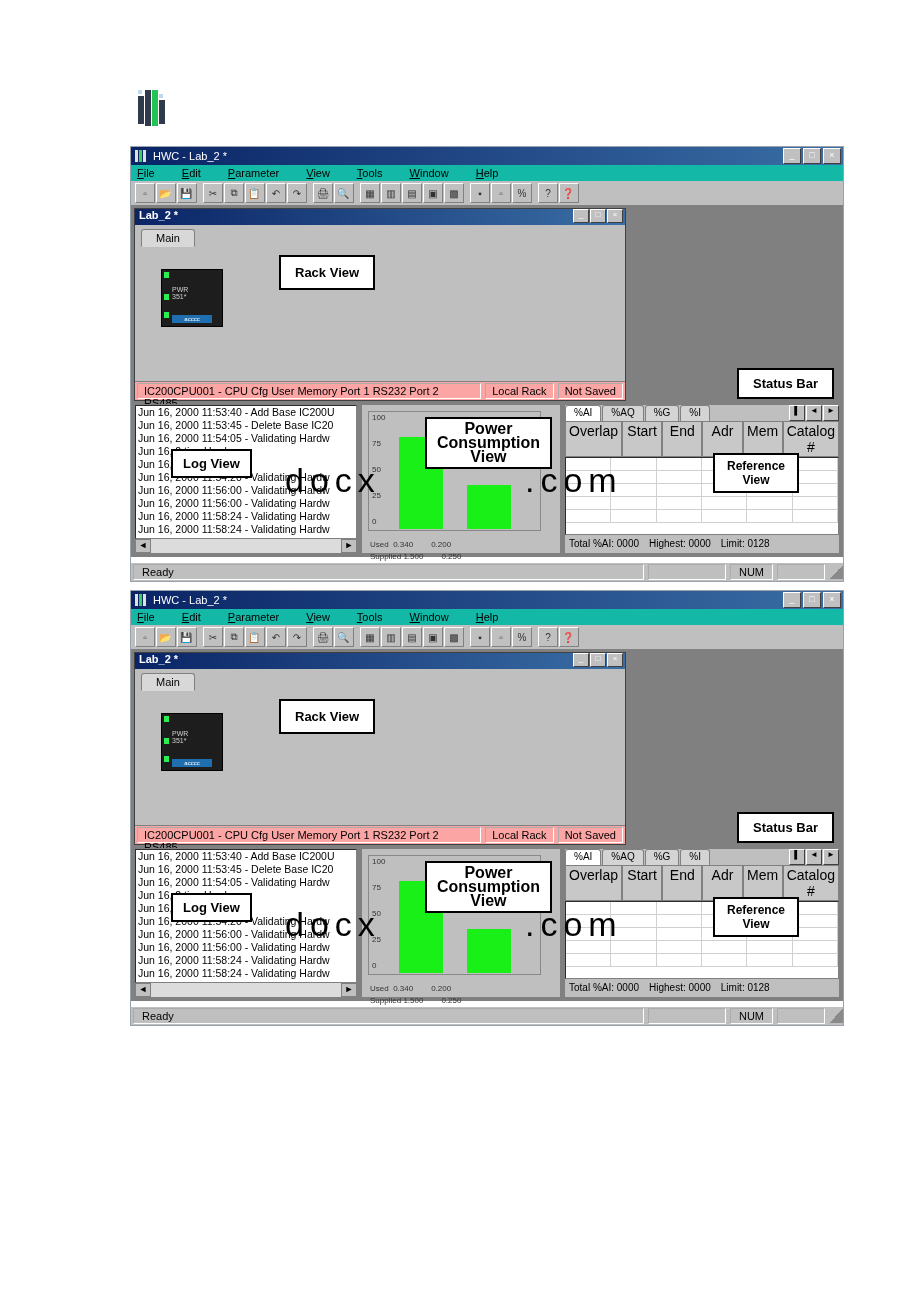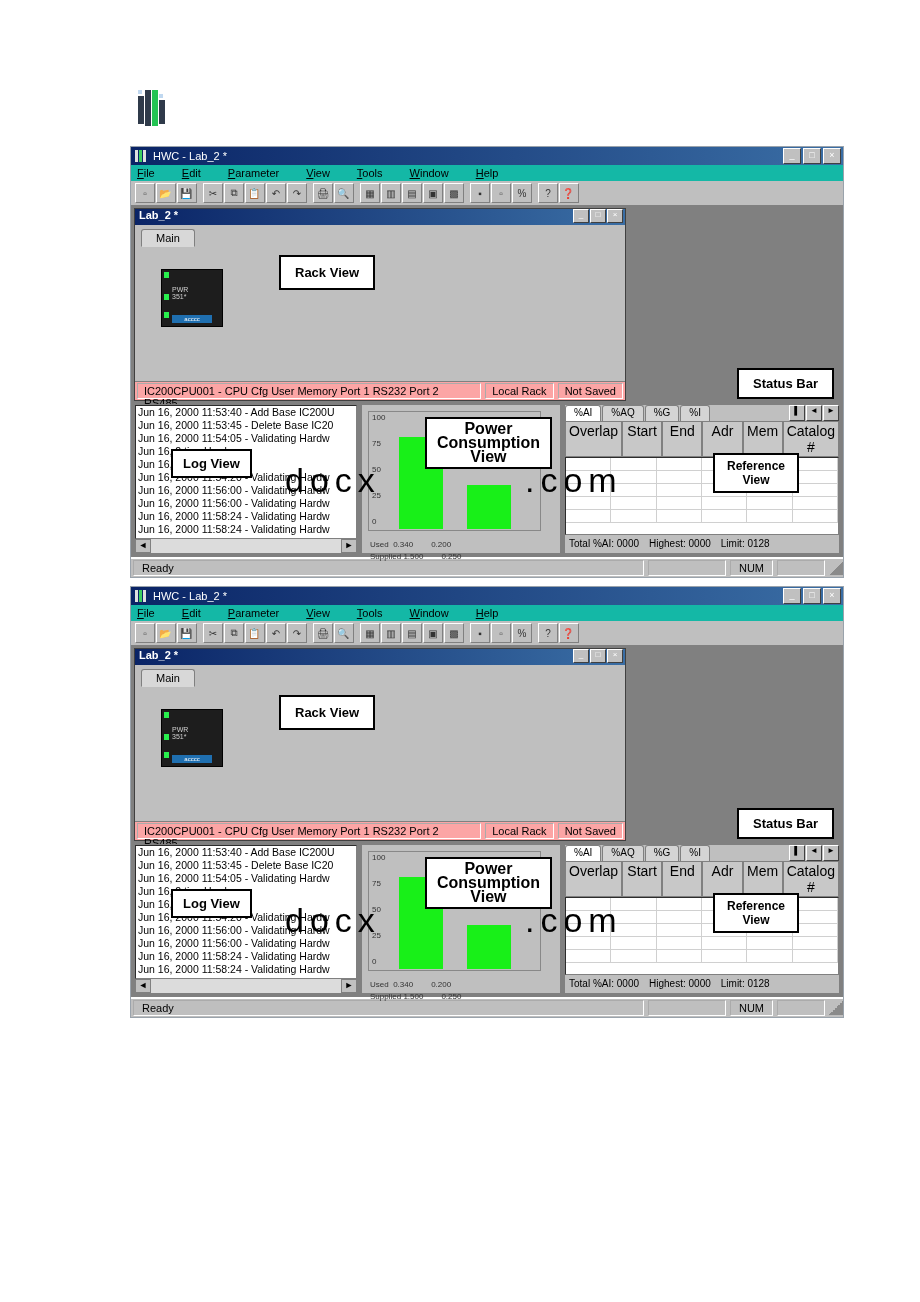--- a/index.html
+++ b/index.html
@@ -120,21 +120,21 @@
   .ref-head { display:flex; background:#bfbfbf; }
   .ref-head .hc { border:1px solid #808080; background:#c8c8c8; font-size:14px;
     padding:1px 3px; flex:1; text-align:center; }
   .ref-grid { background:#fff; border:1px inset #808080; height:76px; }
   .ref-grid .gr { display:flex; height:13px; }
   .ref-grid .gc { border-right:1px solid #d0d0d0; border-bottom:1px solid #d0d0d0; flex:1; }
   .ref-label { position:absolute; right:40px; top:48px; background:#fff; border:2px solid #000;
     padding:4px 12px; font-weight:bold; font-size:12px; text-align:center; line-height:14px; }
   .ref-foot { position:absolute; left:4px; right:4px; bottom:2px; font-size:10px; display:flex; gap:10px; }
 
-  .app-status { height:18px; background:#bfbfbf; border-top:2px solid #ffffff; display:flex; align-items:center; }
+  .app-status { height:18px; background:#bfbfbf; border-top:6px solid #ffffff; display:flex; align-items:center; }
   .app-status .sc { border:1px inset #fff; margin:1px 2px; padding:1px 8px; height:12px; line-height:12px; font-size:11px; }
   .app-status .grow { flex:1; }
   .app-status .grip { width:14px; height:14px; margin-left:2px;
     background: linear-gradient(135deg, transparent 50%, #8a8a8a 50%); }
 
   .rack-wrap{ position:relative; }
 
   .wm { position:absolute; font-size:34px; color:#000000; letter-spacing:6px;
     font-weight:300; z-index:1; pointer-events:none; }
 </style>

